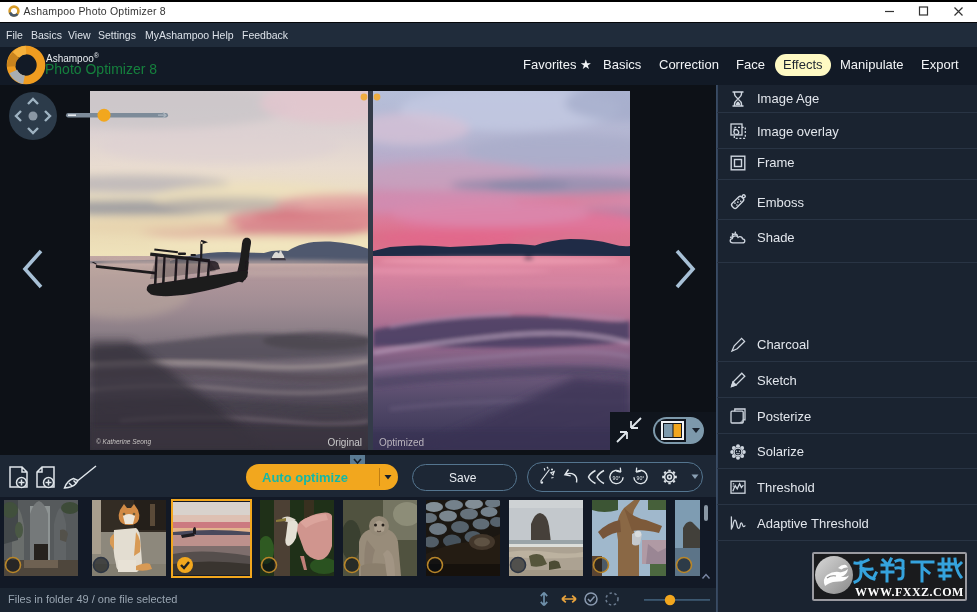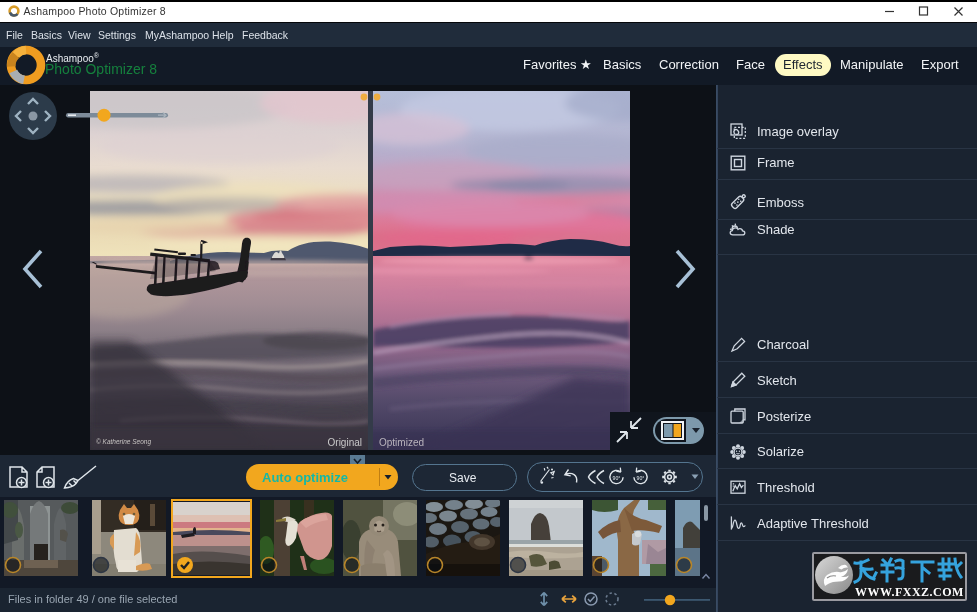--- a/index.html
+++ b/index.html
@@ -272,20 +272,27 @@
  <rect x="1" y="1" width="21" height="17" fill="none" stroke="#f2f4f6" stroke-width="2"></rect>
  <rect x="3" y="3" width="8.5" height="13" fill="#7d99ab"></rect>
  <rect x="12.5" y="3" width="7.5" height="13" fill="#f2a71e"></rect>
 </svg>
 <svg class="abs" style="left:691px;top:427px" width="10" height="7" viewBox="0 0 10 7">
  <path d="M1 1 L5 6 L9 1 Z" fill="#1a222c"></path>
 </svg>
 
 <div class="abs" id="sidebar"></div>
 <div class="abs" id="sbrows" style="left:717px;top:85px;width:260px;height:527px">
+<div class="srow" style="top:0px;height:28px">
+ <svg width="20" height="20" viewBox="0 0 20 20" fill="none" stroke="#cfd6df" stroke-width="1.4">
+  <path d="M4.5 3h11 M4.5 17h11 M6.5 3.2 v1.8 c0 2.6 2 3.6 3.5 4.8 M13.5 3.2 v1.8 c0 2.6 -2 3.6 -3.5 4.8 M6.5 16.8 v-1.8 c0-2.6 2-3.6 3.5-4.8 M13.5 16.8 v-1.8 c0-2.6 -2-3.6 -3.5-4.8"></path>
+  <path d="M7.6 16 c.4-1.8 1.3-2.6 2.4-3.4 c1.1.8 2 1.6 2.4 3.4 z" fill="#cfd6df" stroke="none"></path>
+ </svg>
+      <span>Image Age</span>
+    </div>
 <div class="srow" style="top:29px;height:35px">
  <svg width="20" height="20" viewBox="0 0 20 20" fill="none" stroke="#cfd6df" stroke-width="1.3">
   <rect x="3" y="3" width="11" height="11"></rect>
   <rect x="6.3" y="6.3" width="11" height="11" stroke-dasharray="2 1.7"></rect>
   <path d="M5.5 11.5 q1.5-4.5 3.8-2.5 q2.3 2 1 3.8 q-1.5 1.5-2.8 0"></path>
  </svg>
       <span>Image overlay</span>
     </div>
 <div class="srow" style="top:61px;height:34px">
  <svg width="20" height="20" viewBox="0 0 20 20" fill="none" stroke="#cfd6df" stroke-width="1.4">
@@ -303,21 +310,21 @@
     <circle cx="8.6" cy="7.5" r=".8"></circle>
             <circle cx="11.4" cy="7.5" r=".8"></circle>
     <circle cx="10" cy="10.2" r=".8"></circle>
             <circle cx="8.6" cy="12.9" r=".8"></circle>
             <circle cx="11.4" cy="12.9" r=".8"></circle>
    </g>
   </g>
  </svg>
       <span>Emboss</span>
     </div>
-<div class="srow" style="top:120px;height:50px">
+<div class="srow" style="top:128px;height:50px">
  <svg width="20" height="20" viewBox="0 0 20 20" fill="none" stroke="#cfd6df" stroke-width="1.3">
   <path d="M5.2 6.8 l-1.2-1.4 M7.5 5.6 l-.3-1.9 M3.8 9.5 l-1.8-.3"></path>
   <circle cx="6.8" cy="8.6" r="2.6"></circle>
   <path d="M4.8 14.8 q-2.6 0-2.6-2.1 q0-1.9 2.1-2.1 q.4-2.7 3.1-2.7 q2 0 2.7 1.5 q.7-.7 1.8-.7 q2.3 0 2.6 2.2 q2.3.2 2.3 2 q0 1.9-2.5 1.9 z" fill="#1a2330"></path>
  </svg>
       <span>Shade</span>
     </div>
 <div class="srow" style="top:243px;height:34px">
  <svg width="20" height="20" viewBox="0 0 20 20" fill="none" stroke="#cfd6df" stroke-width="1.3">
   <path d="M4 16 L6.2 10.8 L13.6 3.4 L16.6 6.4 L9.2 13.8 L4 16 Z"></path>

